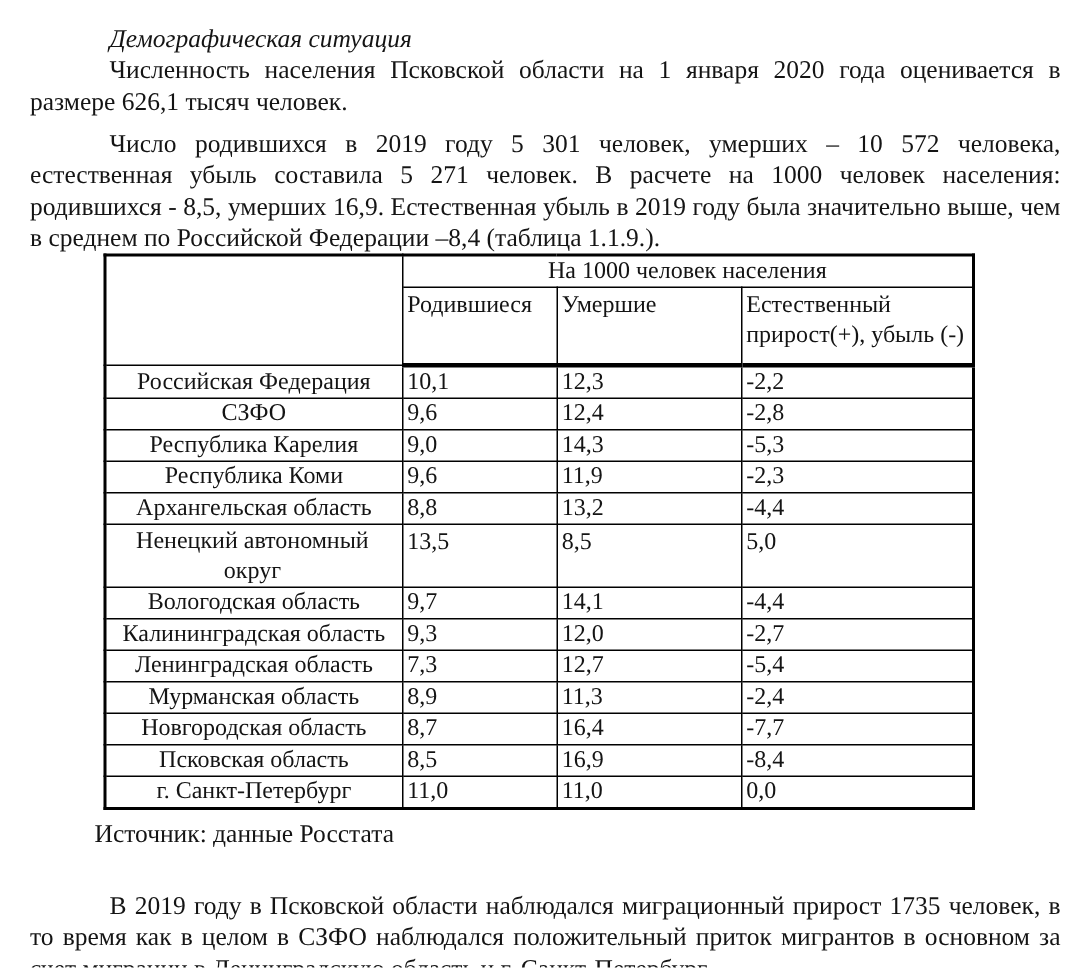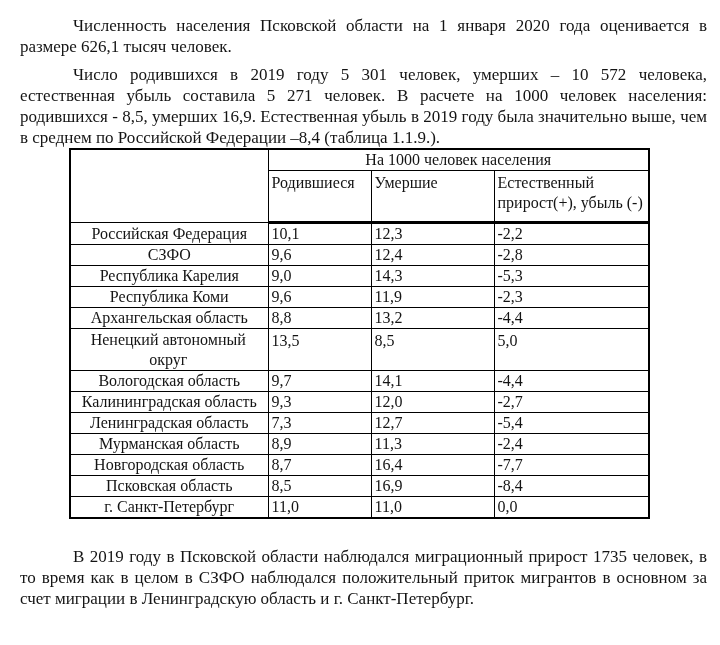--- a/index.html
+++ b/index.html
@@ -94,20 +94,21 @@
   }
   p.body-par.last {
     margin-top: 27px;
   }
 </style>
 </head>
 <body>
 
 <div class="page">
 
+  <p class="heading">Демографическая ситуация</p>
 
   <p class="body-par">Численность населения Псковской области на 1 января 2020 года оценивается в размере 626,1 тысяч человек.</p>
 
   <p class="body-par second">Число родившихся в 2019 году 5 301 человек, умерших – 10 572 человека, естественная убыль составила 5 271 человек. В расчете на 1000 человек населения: родившихся - 8,5, умерших 16,9. Естественная убыль в 2019 году была значительно выше, чем в среднем по Российской Федерации –8,4 (таблица 1.1.9.).</p>
 
 
   <table class="data-table">
     <colgroup>
       <col class="col-region">
       <col class="col-born">
@@ -200,16 +201,17 @@
         </tr>
         <tr>
           <td class="region">г. Санкт-Петербург</td>
           <td class="num">11,0</td>
           <td class="num">11,0</td>
           <td class="num">0,0</td>
         </tr>
       </tbody>
   </table>
 
+  <p class="source-note">Источник: данные Росстата</p>
 
   <p class="body-par last">В 2019 году в Псковской области наблюдался миграционный прирост 1735 человек, в то время как в целом в СЗФО наблюдался положительный приток мигрантов в основном за счет миграции в Ленинградскую область и г. Санкт-Петербург.</p>
 
 </div>
 
 </body></html>

